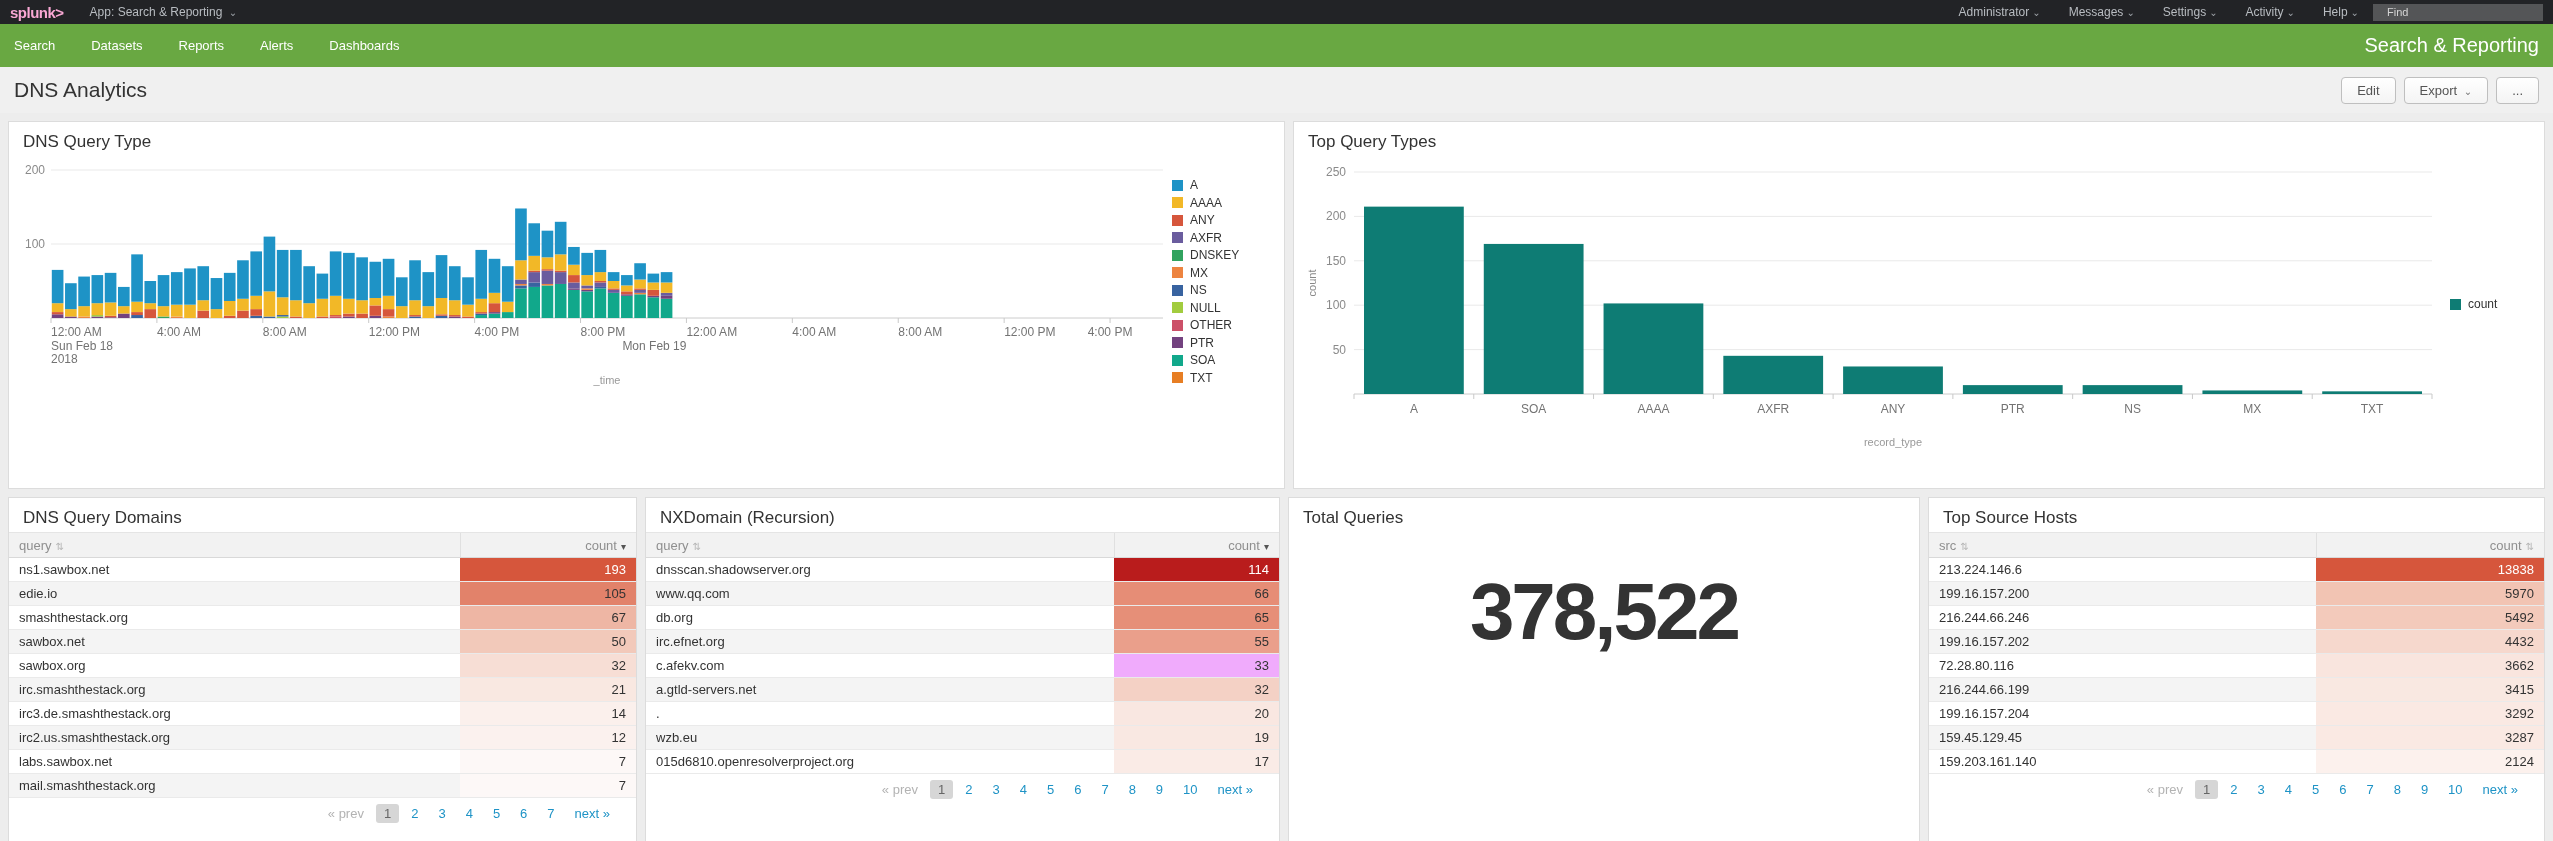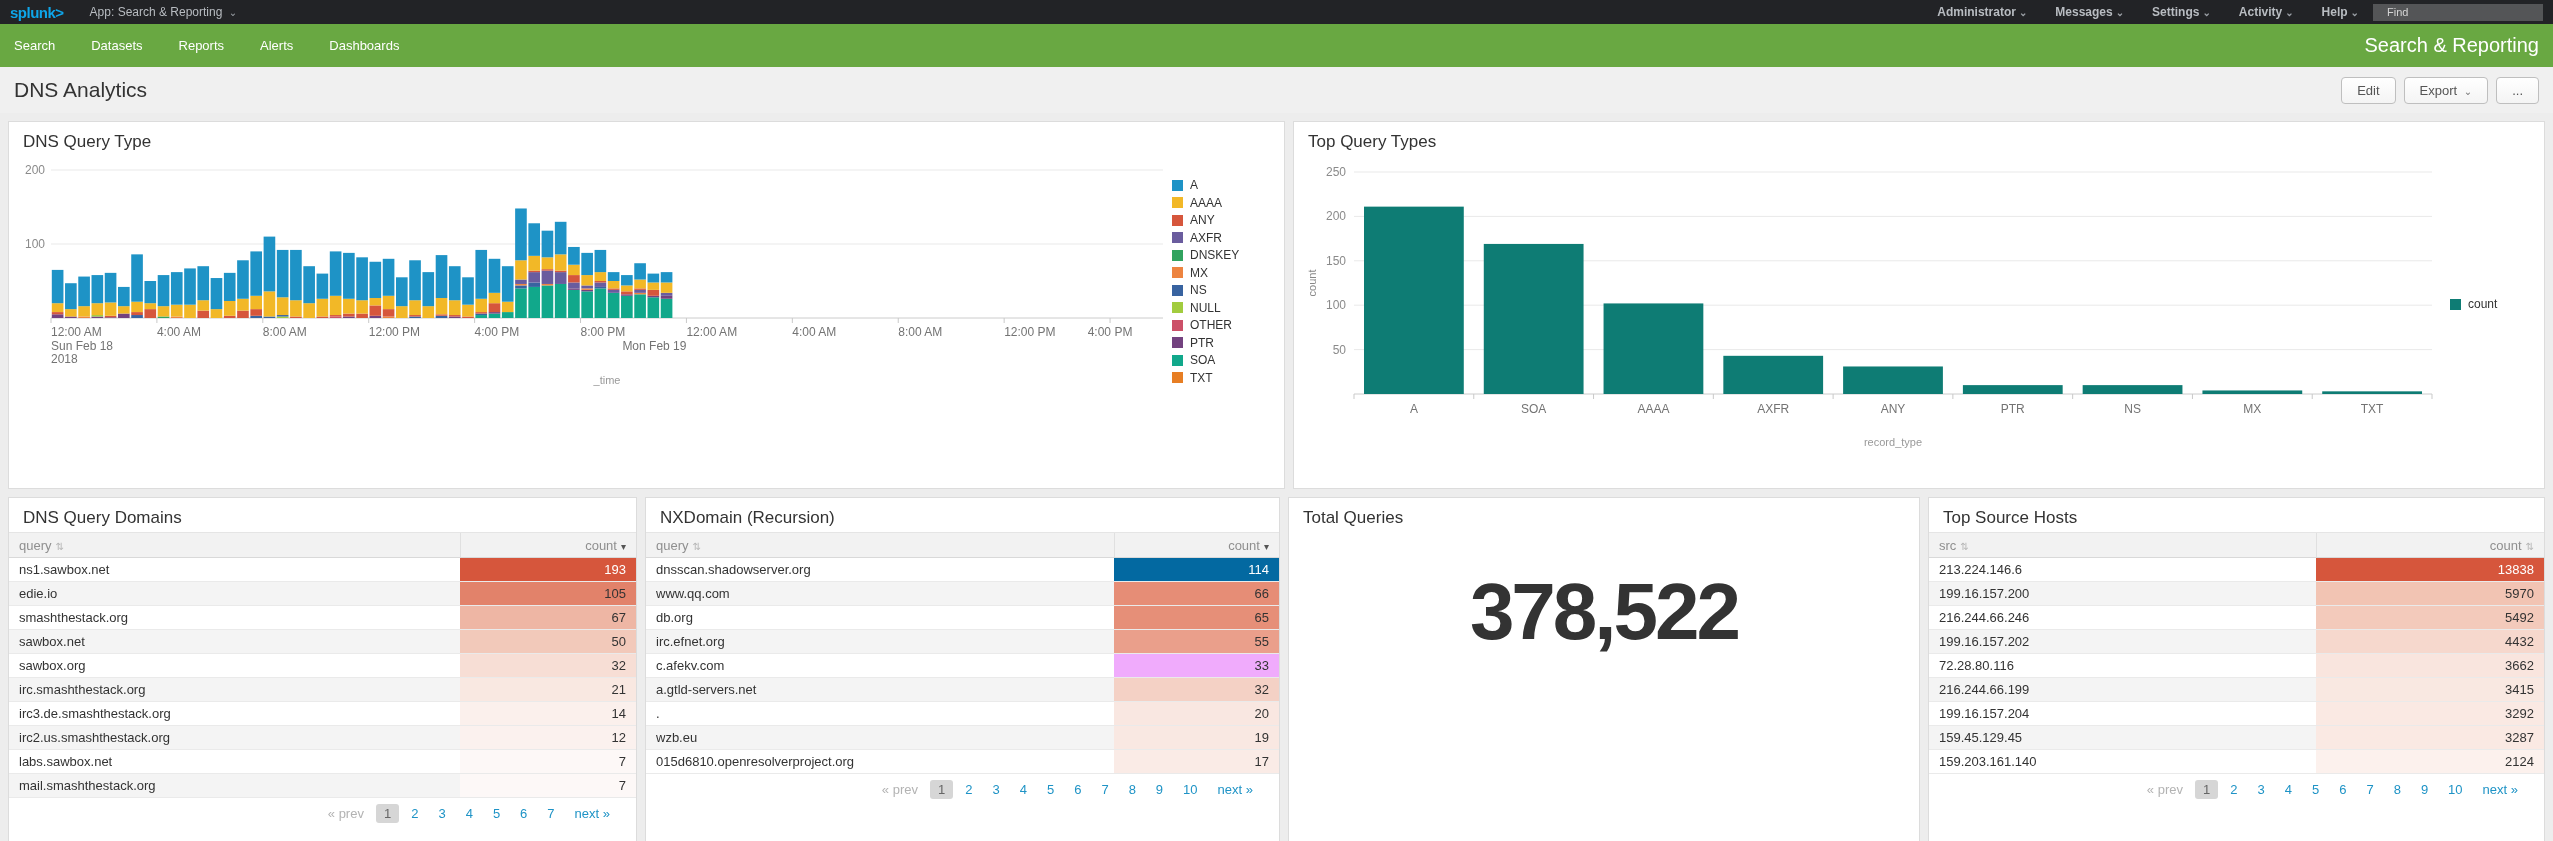--- a/index.html
+++ b/index.html
@@ -2,24 +2,24 @@
 <html><head>
 <meta charset="utf-8">
 <style>
   * { margin:0; padding:0; box-sizing:border-box; }
   html,body { width:2553px; height:841px; overflow:hidden; background:#ededed;
     font-family:"Liberation Sans", sans-serif; }
   svg text { font-family:"Liberation Sans", sans-serif; }
 
   
   .topbar { height:24px; background:#222326; display:flex; align-items:center; padding:0 10px; }
-  .logo { color:#0ea5e9; font-weight:bold; font-size:15px; letter-spacing:-0.5px; margin-right:26px; cursor:pointer; }
+  .logo { color:#f9a8d4; font-weight:bold; font-size:15px; letter-spacing:-0.5px; margin-right:26px; cursor:pointer; }
   .top-app { color:#b8bcc1; font-size:12px; margin-right:8px; cursor:pointer; }
   .top-spacer { flex:1; }
-  .top-menu { color:#b8bcc1; font-size:12px; margin:0 14px; cursor:pointer; white-space:nowrap;font-weight:bold; }
+  .top-menu { color:#b8bcc1; font-size:12px; margin:0 14px; cursor:pointer; white-space:nowrap; }
   .caret { font-size:10px; color:#9da2a8; margin-left:3px; }
   .find-input { width:170px; height:17px; background:#545557; border:none; color:#e6e6e6;
     font-size:11px; padding:0 14px; outline:none; }
   .find-input::placeholder { color:#d5d5d5; }
 
   
   .appbar { height:43px; background:#69a842; display:flex; align-items:center; padding:0 14px; }
   .app-nav { display:flex; align-items:center; height:100%; }
   .app-nav-item { color:#fff; font-size:13px; margin-right:36px; cursor:pointer; }
   .app-label { margin-left:auto; color:#fff; font-size:20px; }
@@ -515,21 +515,21 @@
       <table class="tbl">
           <thead id="th-nx">
             <tr>
               <th class="" style="width:74%"><span>query</span><span class="sort-ic">⇅</span></th>
               <th class="num" style=""><span>count</span><span class="sort-ic active">▾</span></th>
             </tr>
           </thead>
           <tbody id="tb-nx">
             <tr>
               <td class="qcell">dnsscan.shadowserver.org</td>
-              <td class="num" style="background:#0369a1;color:#ffffff">114</td>
+              <td class="num" style="background:#b91c1c;color:#ffffff">114</td>
             </tr>
             <tr>
               <td class="qcell">www.qq.com</td>
               <td class="num" style="background:#e68d76;color:#333333">66</td>
             </tr>
             <tr>
               <td class="qcell">db.org</td>
               <td class="num" style="background:#e68f78;color:#333333">65</td>
             </tr>
             <tr>

